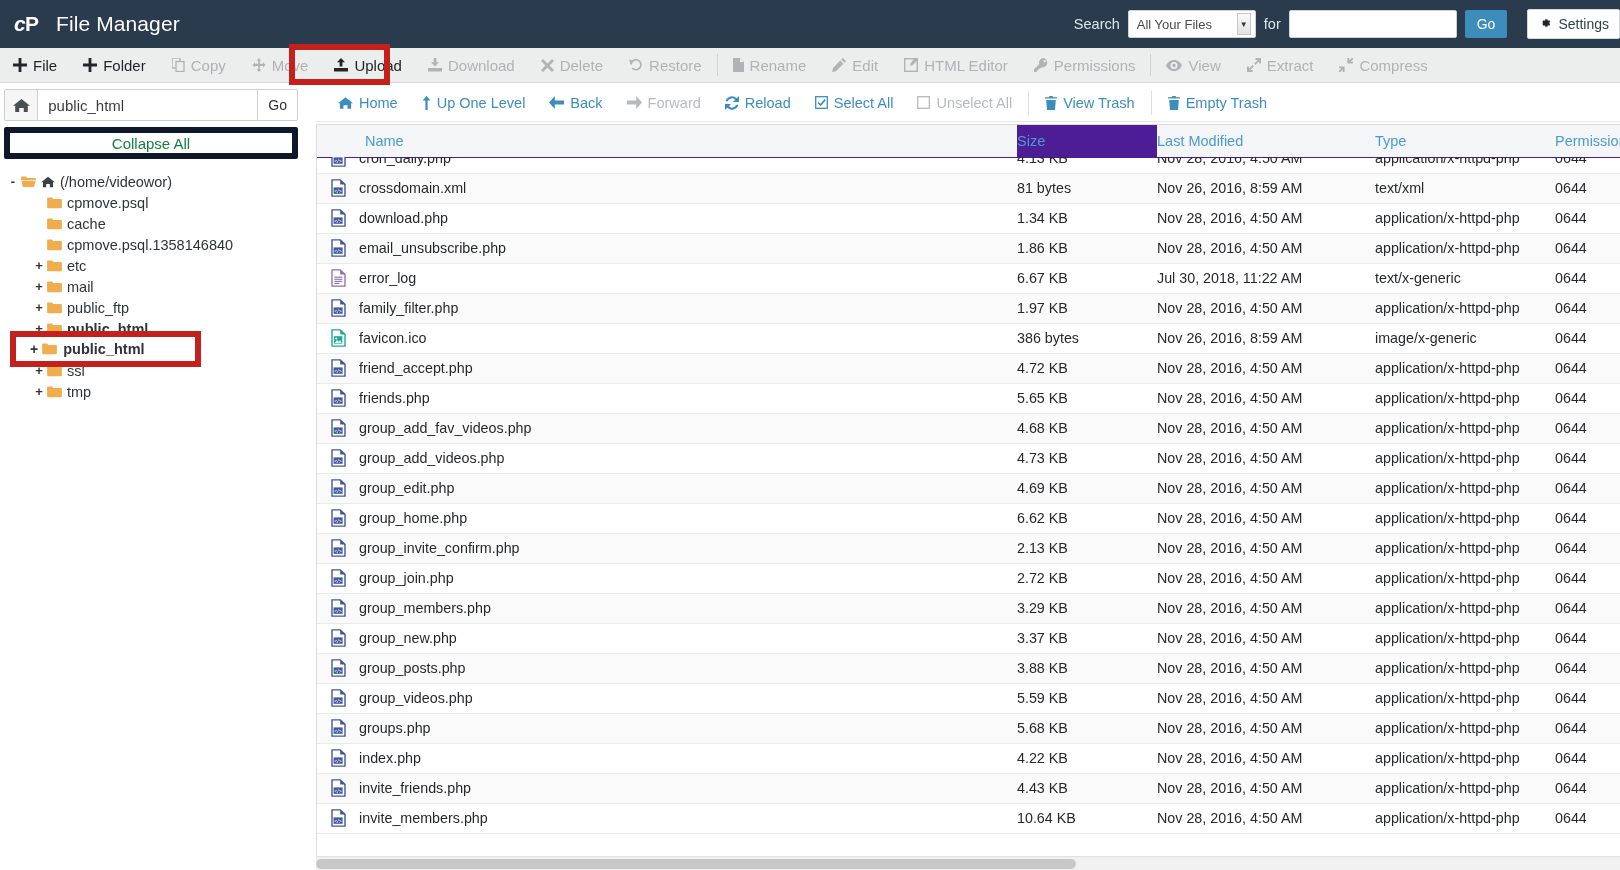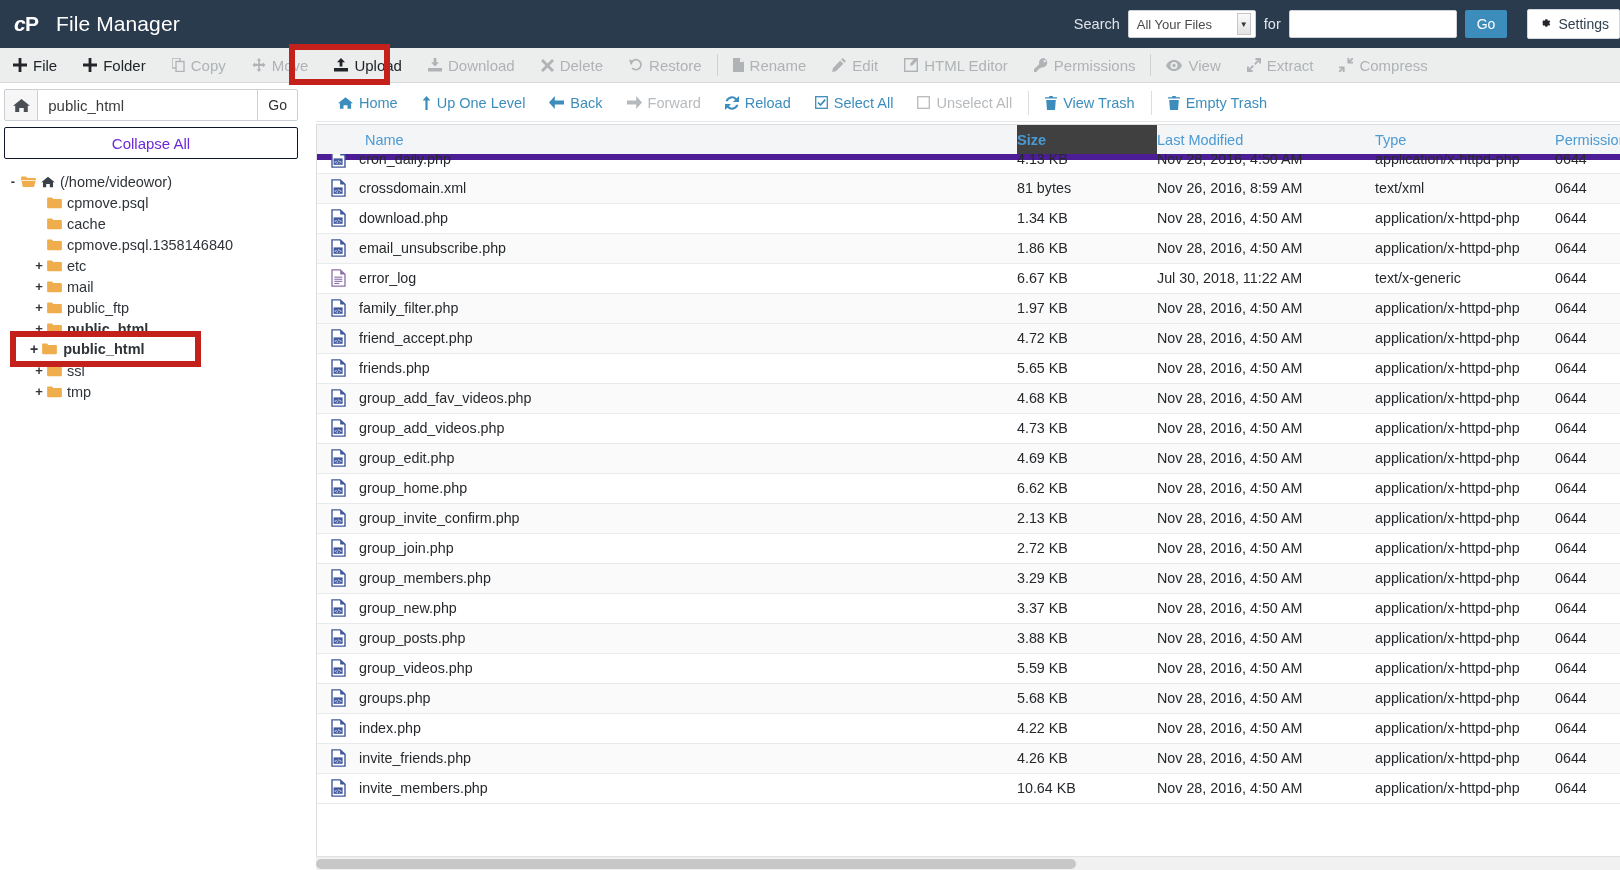--- a/index.html
+++ b/index.html
@@ -94,24 +94,24 @@
     flex: 1; border: 1px solid #ccd0d4; border-left: 0; border-right: 0;
     padding: 0 10px; font-size: 15px; color: #3b3b3b; background: #fff;
     font-family: "Liberation Sans", sans-serif;
   }
   .path-go {
     width: 44px; border: 1px solid #ccd0d4; background: #fff;
     display: flex; align-items: center; justify-content: center;
     font-size: 14px; color: #333; border-radius: 0 2px 2px 0; cursor: pointer;
   }
   .collapse-all {
-    margin: 6px 4px 0 4px; height: 32px; border: 1px solid #0f172a;
+    margin: 6px 4px 0 4px; height: 32px; border: 6px solid #0f172a;
     background: #fff; border-radius: 2px;
     display: flex; align-items: center; justify-content: center;
-    font-size: 15px; color: #6d28d9; cursor: pointer;
+    font-size: 15px; color: #15803d; cursor: pointer;
   }
   .tree { margin-top: 12px; padding-left: 6px; }
   .tnode {
     display: flex; align-items: center; height: 21px; font-size: 14.5px;
     color: #2f3439; cursor: pointer; white-space: nowrap;
   }
   .tnode .tog {
     width: 14px; text-align: center; font-size: 13px; font-weight: bold;
     color: #333; flex: 0 0 14px;
   }
@@ -136,21 +136,21 @@
   .nav-sep { width: 1px; height: 24px; background: #dcdfe1; margin: 0 4px; }
 
   .tablewrap {
     position: absolute; left: 0; top: 40px; width: 1304px; height: 746px;
     border: 1px solid #ddd; border-right: 0; border-bottom: 0;
     overflow: hidden; background: #fff;
   }
   table.files { width: 1304px; border-collapse: collapse; table-layout: fixed; }
   table.files thead th {
     background: #f4f5f6; height: 32px; font-size: 14.5px; font-weight: normal;
-    color: #4a9ad4; text-align: left; border-bottom: 6px solid #4c1d95;
+    color: #4a9ad4; text-align: left; border-bottom: 1px solid #4c1d95;
     padding: 0; cursor: pointer;
   }
   th.c-ic { width: 42px; }
   th.c-name { width: 658px; }
   th.c-size { width: 140px; }
   th.c-mod  { width: 218px; }
   th.c-type { width: 180px; }
   th.c-perm { width: 66px; }
   table.files tbody td {
     height: 30px; font-size: 14.3px; color: #26292c;
@@ -549,21 +549,21 @@
           <span>Empty Trash</span>
         </div>
       </div>
 
     <div class="tablewrap">
       <table class="files" style="position: relative; top: -14px;">
         <thead style="position: relative; top: 14px; z-index: 5;">
           <tr>
             <th class="c-ic" style="background: rgb(244, 245, 246); padding-left: 0px;"></th>
             <th class="c-name" style="background: rgb(244, 245, 246); padding-left: 6px;">Name</th>
-            <th class="c-size" style="background: #404040; padding-left: 0px; font-weight: bold;">Size</th>
+            <th class="c-size" style="background: #4c1d95; padding-left: 0px;">Size</th>
             <th class="c-mod" style="background: rgb(244, 245, 246); padding-left: 0px;">Last Modified</th>
             <th class="c-type" style="background: rgb(244, 245, 246); padding-left: 0px;">Type</th>
             <th class="c-perm" style="background: rgb(244, 245, 246); padding-left: 0px;">Permissions</th>
           </tr>
         </thead>
         <tbody id="file-rows">
             <tr class="even">
               <td class="c-ic"><span class="rowicon">
                   <svg width="15" height="18" viewBox="0 0 15 18">
                     <path fill="#ffffff" stroke="#41589c" stroke-width="1.4" d="M1 .9h8.2L14 5.4V17.1H1z"></path>
@@ -650,20 +650,36 @@
                     <rect x="2.6" y="8.4" width="9" height="6.4" fill="#41589c"></rect>
                     <text x="7.1" y="13.5" font-family="Liberation Sans, sans-serif" font-size="5.2" fill="#ffffff" text-anchor="middle">&lt;/&gt;</text>
                   </svg>
                 </span></td>
               <td class="c-name">family_filter.php</td>
               <td class="c-size">1.97 KB</td>
               <td class="c-mod">Nov 28, 2016, 4:50 AM</td>
               <td class="c-type">application/x-httpd-php</td>
               <td class="c-perm">0644</td>
             </tr>
+            <tr class="even">
+              <td class="c-ic"><span class="rowicon">
+                  <svg width="15" height="18" viewBox="0 0 15 18">
+                    <path fill="#ffffff" stroke="#1aab95" stroke-width="1.4" d="M1 .9h8.2L14 5.4V17.1H1z"></path>
+                    <path fill="#1aab95" d="M9.2.9 14 5.4H9.2z"></path>
+                    <rect x="2.9" y="7.2" width="8.4" height="7.4" fill="#1aab95"></rect>
+                    <circle cx="5.2" cy="9.4" r="1" fill="#ffffff"></circle>
+                    <path fill="#ffffff" d="M3.6 13.9l2.4-3 1.6 1.9 1.5-1.6 1.6 2.7z"></path>
+                  </svg>
+                </span></td>
+              <td class="c-name">favicon.ico</td>
+              <td class="c-size">386 bytes</td>
+              <td class="c-mod">Nov 26, 2016, 8:59 AM</td>
+              <td class="c-type">image/x-generic</td>
+              <td class="c-perm">0644</td>
+            </tr>
             <tr class="odd">
               <td class="c-ic"><span class="rowicon">
                   <svg width="15" height="18" viewBox="0 0 15 18">
                     <path fill="#ffffff" stroke="#41589c" stroke-width="1.4" d="M1 .9h8.2L14 5.4V17.1H1z"></path>
                     <path fill="#41589c" d="M9.2.9 14 5.4H9.2z"></path>
                     <rect x="2.6" y="8.4" width="9" height="6.4" fill="#41589c"></rect>
                     <text x="7.1" y="13.5" font-family="Liberation Sans, sans-serif" font-size="5.2" fill="#ffffff" text-anchor="middle">&lt;/&gt;</text>
                   </svg>
                 </span></td>
               <td class="c-name">friend_accept.php</td>
@@ -870,21 +886,21 @@
             <tr class="odd">
               <td class="c-ic"><span class="rowicon">
                   <svg width="15" height="18" viewBox="0 0 15 18">
                     <path fill="#ffffff" stroke="#41589c" stroke-width="1.4" d="M1 .9h8.2L14 5.4V17.1H1z"></path>
                     <path fill="#41589c" d="M9.2.9 14 5.4H9.2z"></path>
                     <rect x="2.6" y="8.4" width="9" height="6.4" fill="#41589c"></rect>
                     <text x="7.1" y="13.5" font-family="Liberation Sans, sans-serif" font-size="5.2" fill="#ffffff" text-anchor="middle">&lt;/&gt;</text>
                   </svg>
                 </span></td>
               <td class="c-name">invite_friends.php</td>
-              <td class="c-size">4.26 KB</td>
+              <td class="c-size">4.43 KB</td>
               <td class="c-mod">Nov 28, 2016, 4:50 AM</td>
               <td class="c-type">application/x-httpd-php</td>
               <td class="c-perm">0644</td>
             </tr>
             <tr class="even">
               <td class="c-ic"><span class="rowicon">
                   <svg width="15" height="18" viewBox="0 0 15 18">
                     <path fill="#ffffff" stroke="#41589c" stroke-width="1.4" d="M1 .9h8.2L14 5.4V17.1H1z"></path>
                     <path fill="#41589c" d="M9.2.9 14 5.4H9.2z"></path>
                     <rect x="2.6" y="8.4" width="9" height="6.4" fill="#41589c"></rect>

